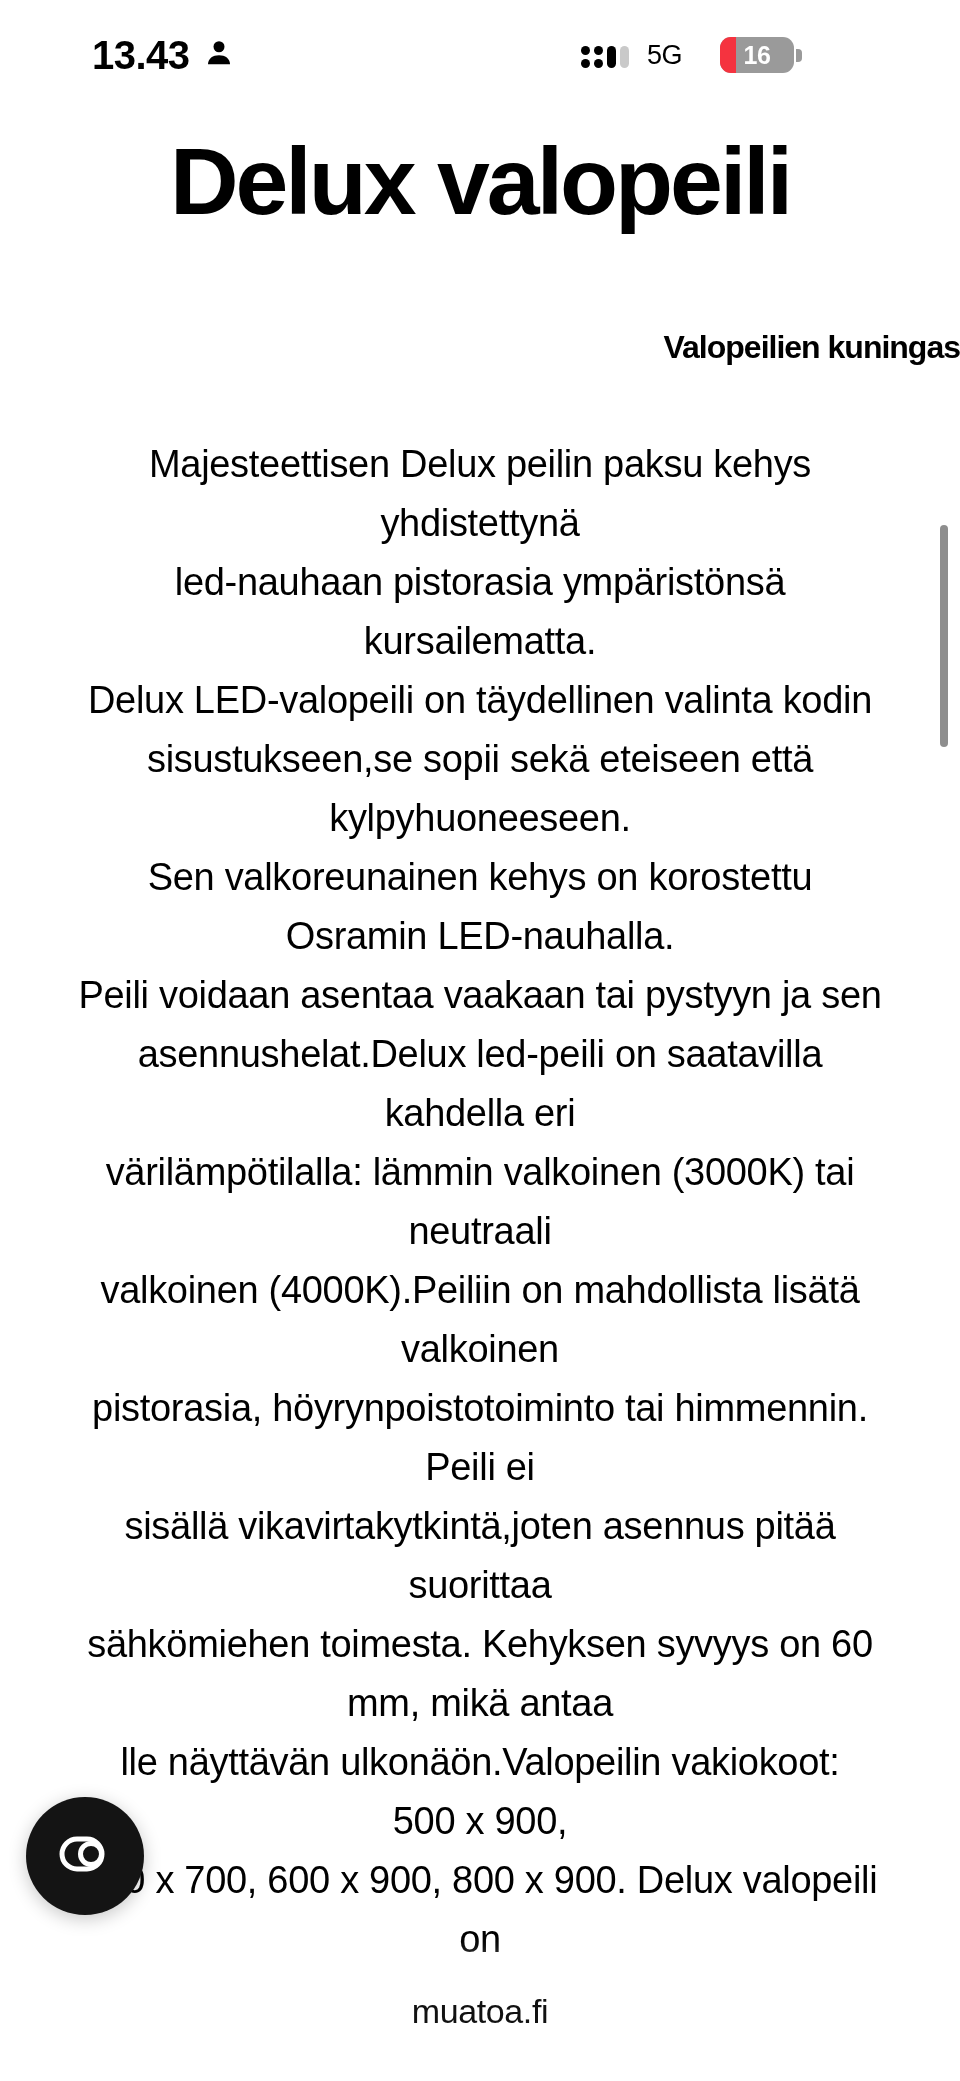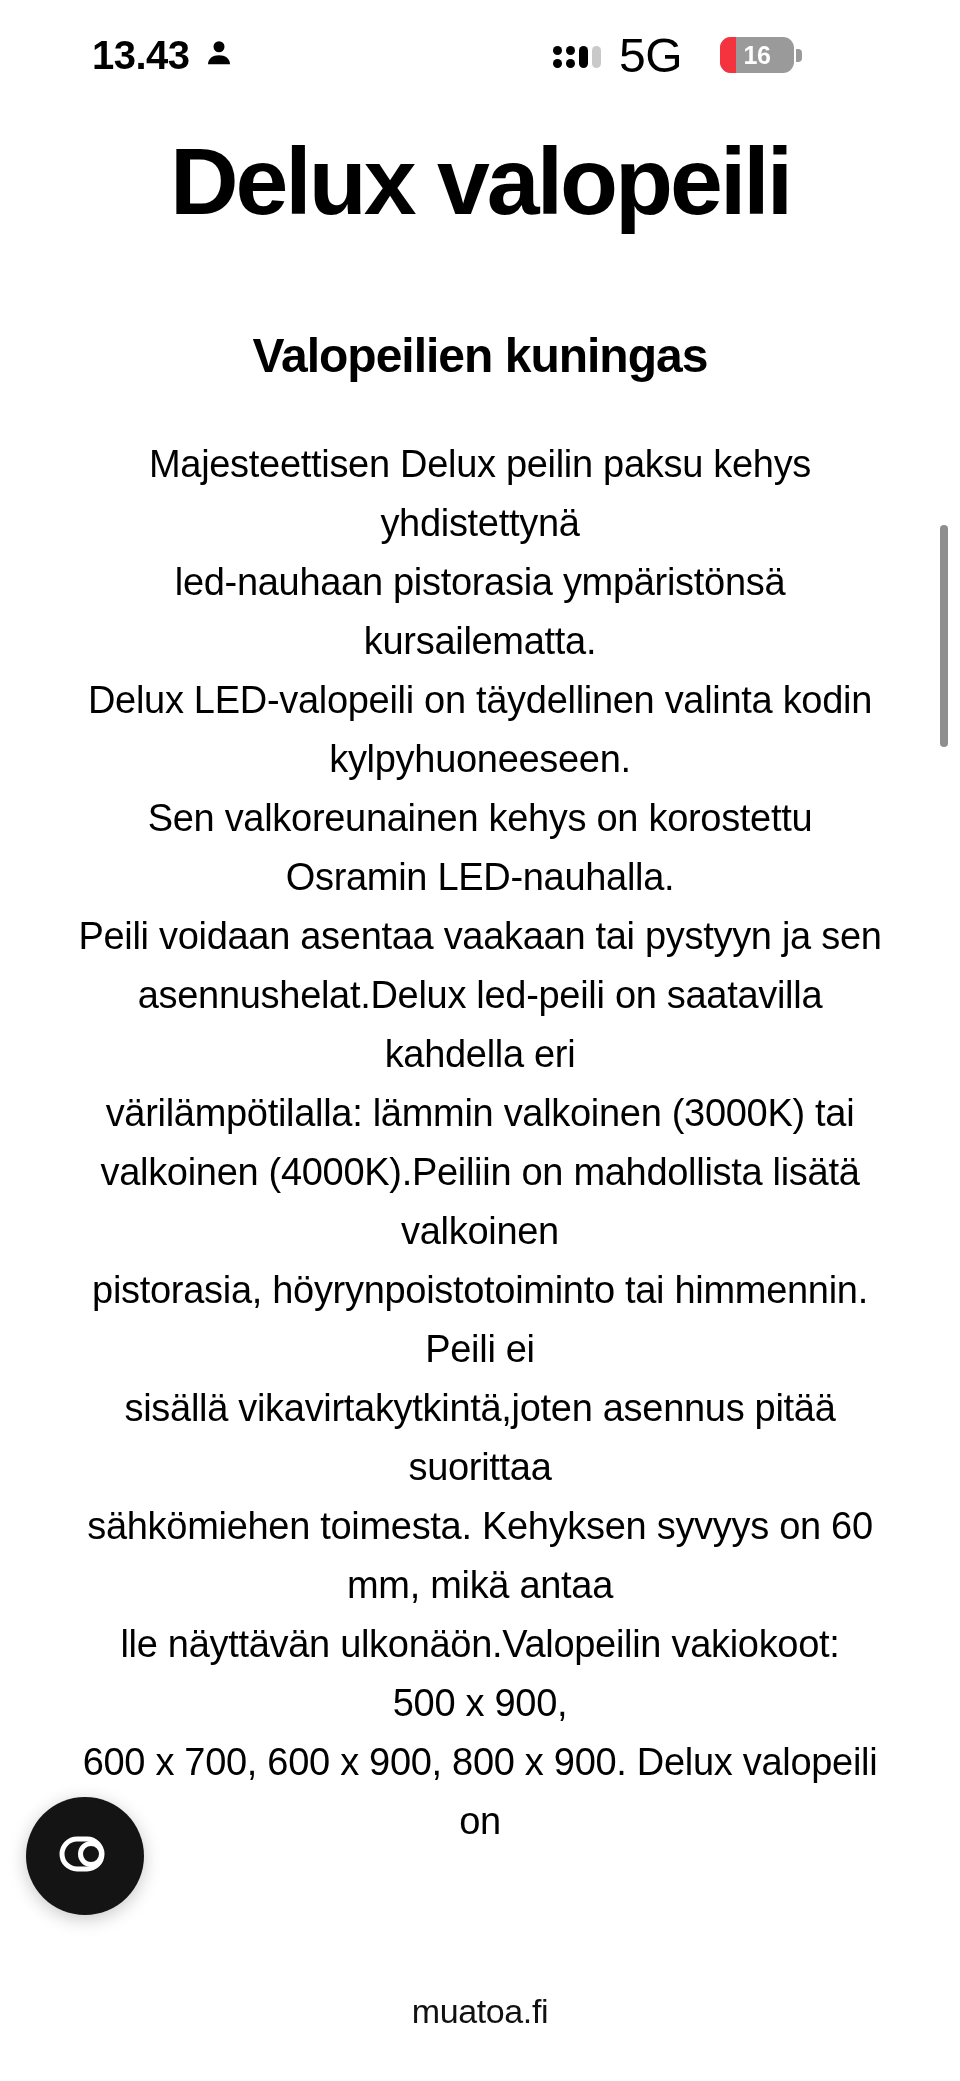--- a/index.html
+++ b/index.html
@@ -22,21 +22,21 @@
   .sb-time{ font-size:40px; font-weight:600; letter-spacing:-0.5px; line-height:1; }
   .person-icon{ display:block; }
   .sb-right{ display:flex; align-items:center; gap:18px; }
 
   .signal{ display:flex; align-items:flex-end; gap:4px; height:26px; }
   .sig-col{ display:flex; flex-direction:column; justify-content:flex-end; gap:4px; }
   .dot{ width:9px; height:9px; border-radius:50%; background:#000; }
   .bar-tall{ width:9px; height:22px; border-radius:5px; background:#000; }
   .bar-tall.dim{ background:#c9c9c9; }
 
-  .net{ font-size:48px; font-weight:500; letter-spacing:-0.5px; }
+  .net{ font-size:27px; font-weight:500; letter-spacing:-0.5px; }
 
   .battery{ position:relative; display:flex; align-items:center;padding-left:20px; }
   .batt-body{
     position:relative; width:74px; height:36px; border-radius:11px;
     background:#9a9a9a; overflow:hidden;
     display:flex; align-items:center; justify-content:center;
   }
   .batt-fill{ position:absolute; left:0; top:0; bottom:0; width:16px; background:#f5333f; }
   .batt-level{ position:relative; color:#ffffff; font-size:25px; font-weight:600; letter-spacing:-0.3px; }
   .batt-cap{
@@ -46,22 +46,22 @@
   }
 
   
   .page-title{
     position:absolute; left:0; top:132px; width:960px;
     text-align:center;
     font-size:95px; font-weight:800; letter-spacing:-3px; line-height:1.05;
   }
   .section-title{
     position:absolute; left:0; top:330px; width:960px;
-    text-align:center;
-    font-size:48px; font-weight:700; letter-spacing:-1px; line-height:1.1;
+    text-align:right;
+    font-size:32px; font-weight:700; letter-spacing:-1px; line-height:1.1;
   }
   .body-copy{
     position:absolute; left:0; top:435px; width:960px;
     text-align:center;
     font-size:38px; font-weight:400; line-height:59px;
     letter-spacing:-0.3px;
     padding:0 40px;
   }
   .body-copy .ln{ display:block; white-space:nowrap; }
 
@@ -140,27 +140,29 @@
 
 <h1 class="page-title">Delux valopeili</h1>
 <h2 class="section-title">Valopeilien kuningas</h2>
 
 <div class="body-copy">
     <span class="ln">Majesteettisen Delux peilin paksu kehys</span>
     <span class="ln">yhdistettynä</span>
     <span class="ln">led-nauhaan pistorasia ympäristönsä</span>
     <span class="ln">kursailematta.</span>
     <span class="ln">Delux LED-valopeili on täydellinen valinta kodin</span>
+    <span class="ln">sisustukseen,se sopii sekä eteiseen että</span>
     <span class="ln">kylpyhuoneeseen.</span>
     <span class="ln">Sen valkoreunainen kehys on korostettu</span>
     <span class="ln">Osramin LED-nauhalla.</span>
     <span class="ln">Peili voidaan asentaa vaakaan tai pystyyn ja sen</span>
     <span class="ln">asennushelat.Delux led-peili on saatavilla</span>
     <span class="ln">kahdella eri</span>
     <span class="ln">värilämpötilalla: lämmin valkoinen (3000K) tai</span>
+    <span class="ln">neutraali</span>
     <span class="ln">valkoinen (4000K).Peiliin on mahdollista lisätä</span>
     <span class="ln">valkoinen</span>
     <span class="ln">pistorasia, höyrynpoistotoiminto tai himmennin.</span>
     <span class="ln">Peili ei</span>
     <span class="ln">sisällä vikavirtakytkintä,joten asennus pitää</span>
     <span class="ln">suorittaa</span>
     <span class="ln">sähkömiehen toimesta. Kehyksen syvyys on 60</span>
     <span class="ln">mm, mikä antaa</span>
     <span class="ln">lle näyttävän ulkonäön.Valopeilin vakiokoot:</span>
     <span class="ln">500 x 900,</span>

